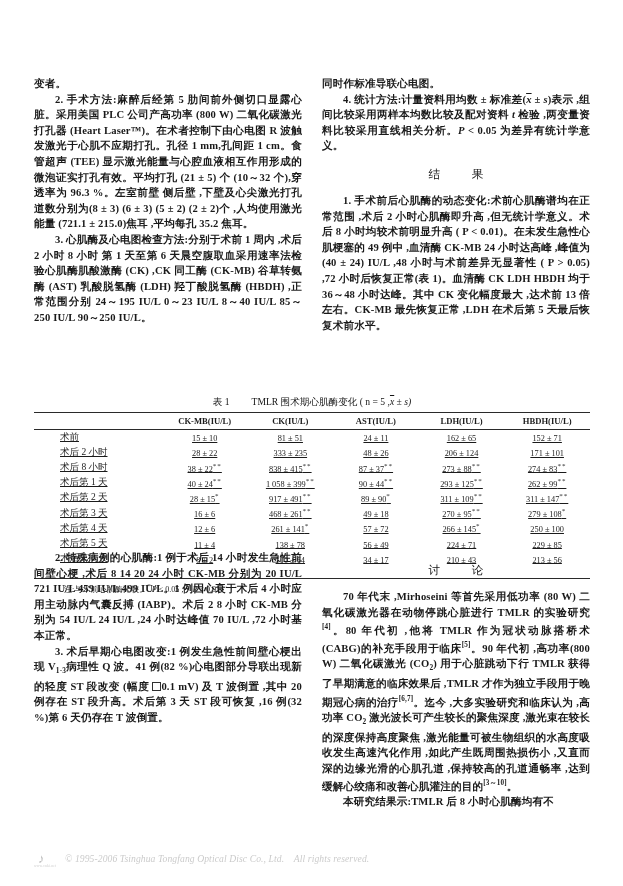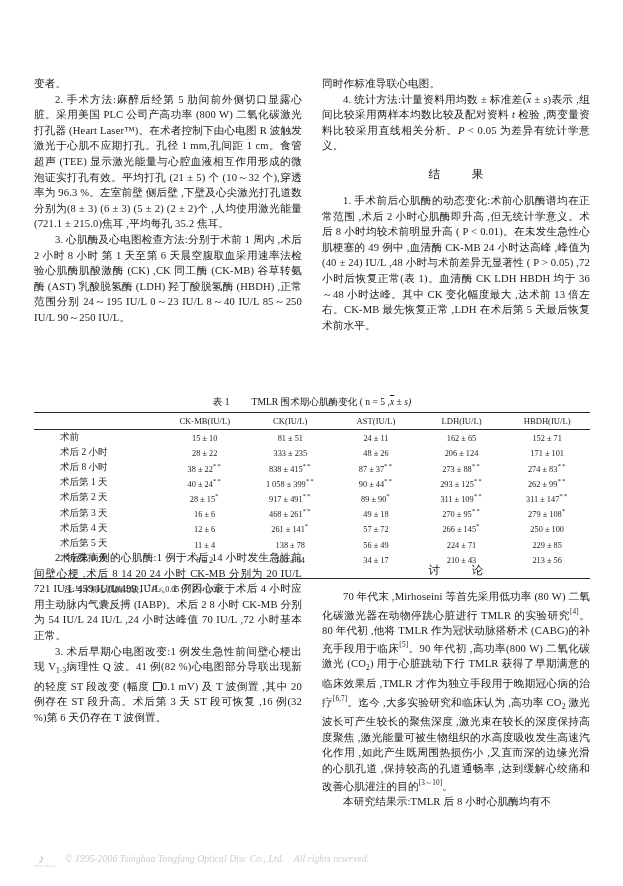--- a/index.html
+++ b/index.html
@@ -64,20 +64,21 @@
     width: 268px;
   }
   p.cn {
     margin: 0;
     font-size: 10.6px;
     line-height: 15.6px;
     text-align: justify;
     text-justify: inter-ideograph;
     letter-spacing: 0.15px;
     color: #191919;
+    font-weight: bold;
   }
   p.indent { text-indent: 21px; }
   .sec-head {
     margin: 13px 0 11px 0;
     text-align: center;
     font-size: 11.6px;
     letter-spacing: 10px;
     padding-left: 10px;
     color: #141414;
   }
@@ -96,32 +97,33 @@
     color: #141414;
   }
   .tbl-caption .tnum { margin-right: 22px; }
   table.enz {
     width: 100%;
     border-collapse: collapse;
     font-size: 8.3px;
     color: #1b1b1b;
   }
   table.enz thead th {
-    font-weight: normal;
+    font-weight: bold;
     padding: 2.5px 0 3px 0;
     text-align: center;
     border-top: 1.4px solid #2a2a2a;
     border-bottom: 0.9px solid #2a2a2a;
     font-size: 8.6px;
   }
   table.enz thead th.rowhead { border-top: 1.4px solid #2a2a2a; }
   table.enz tbody td {
     padding: 1.1px 0;
     text-align: center;
     white-space: nowrap;
+    text-decoration: underline;
   }
   table.enz tbody tr:last-child td {
     border-bottom: 1.4px solid #2a2a2a;
     padding-bottom: 13px;
   }
   table.enz td.rowhead {
     text-align: left;
     padding-left: 26px;
     font-size: 9.5px;
   }

